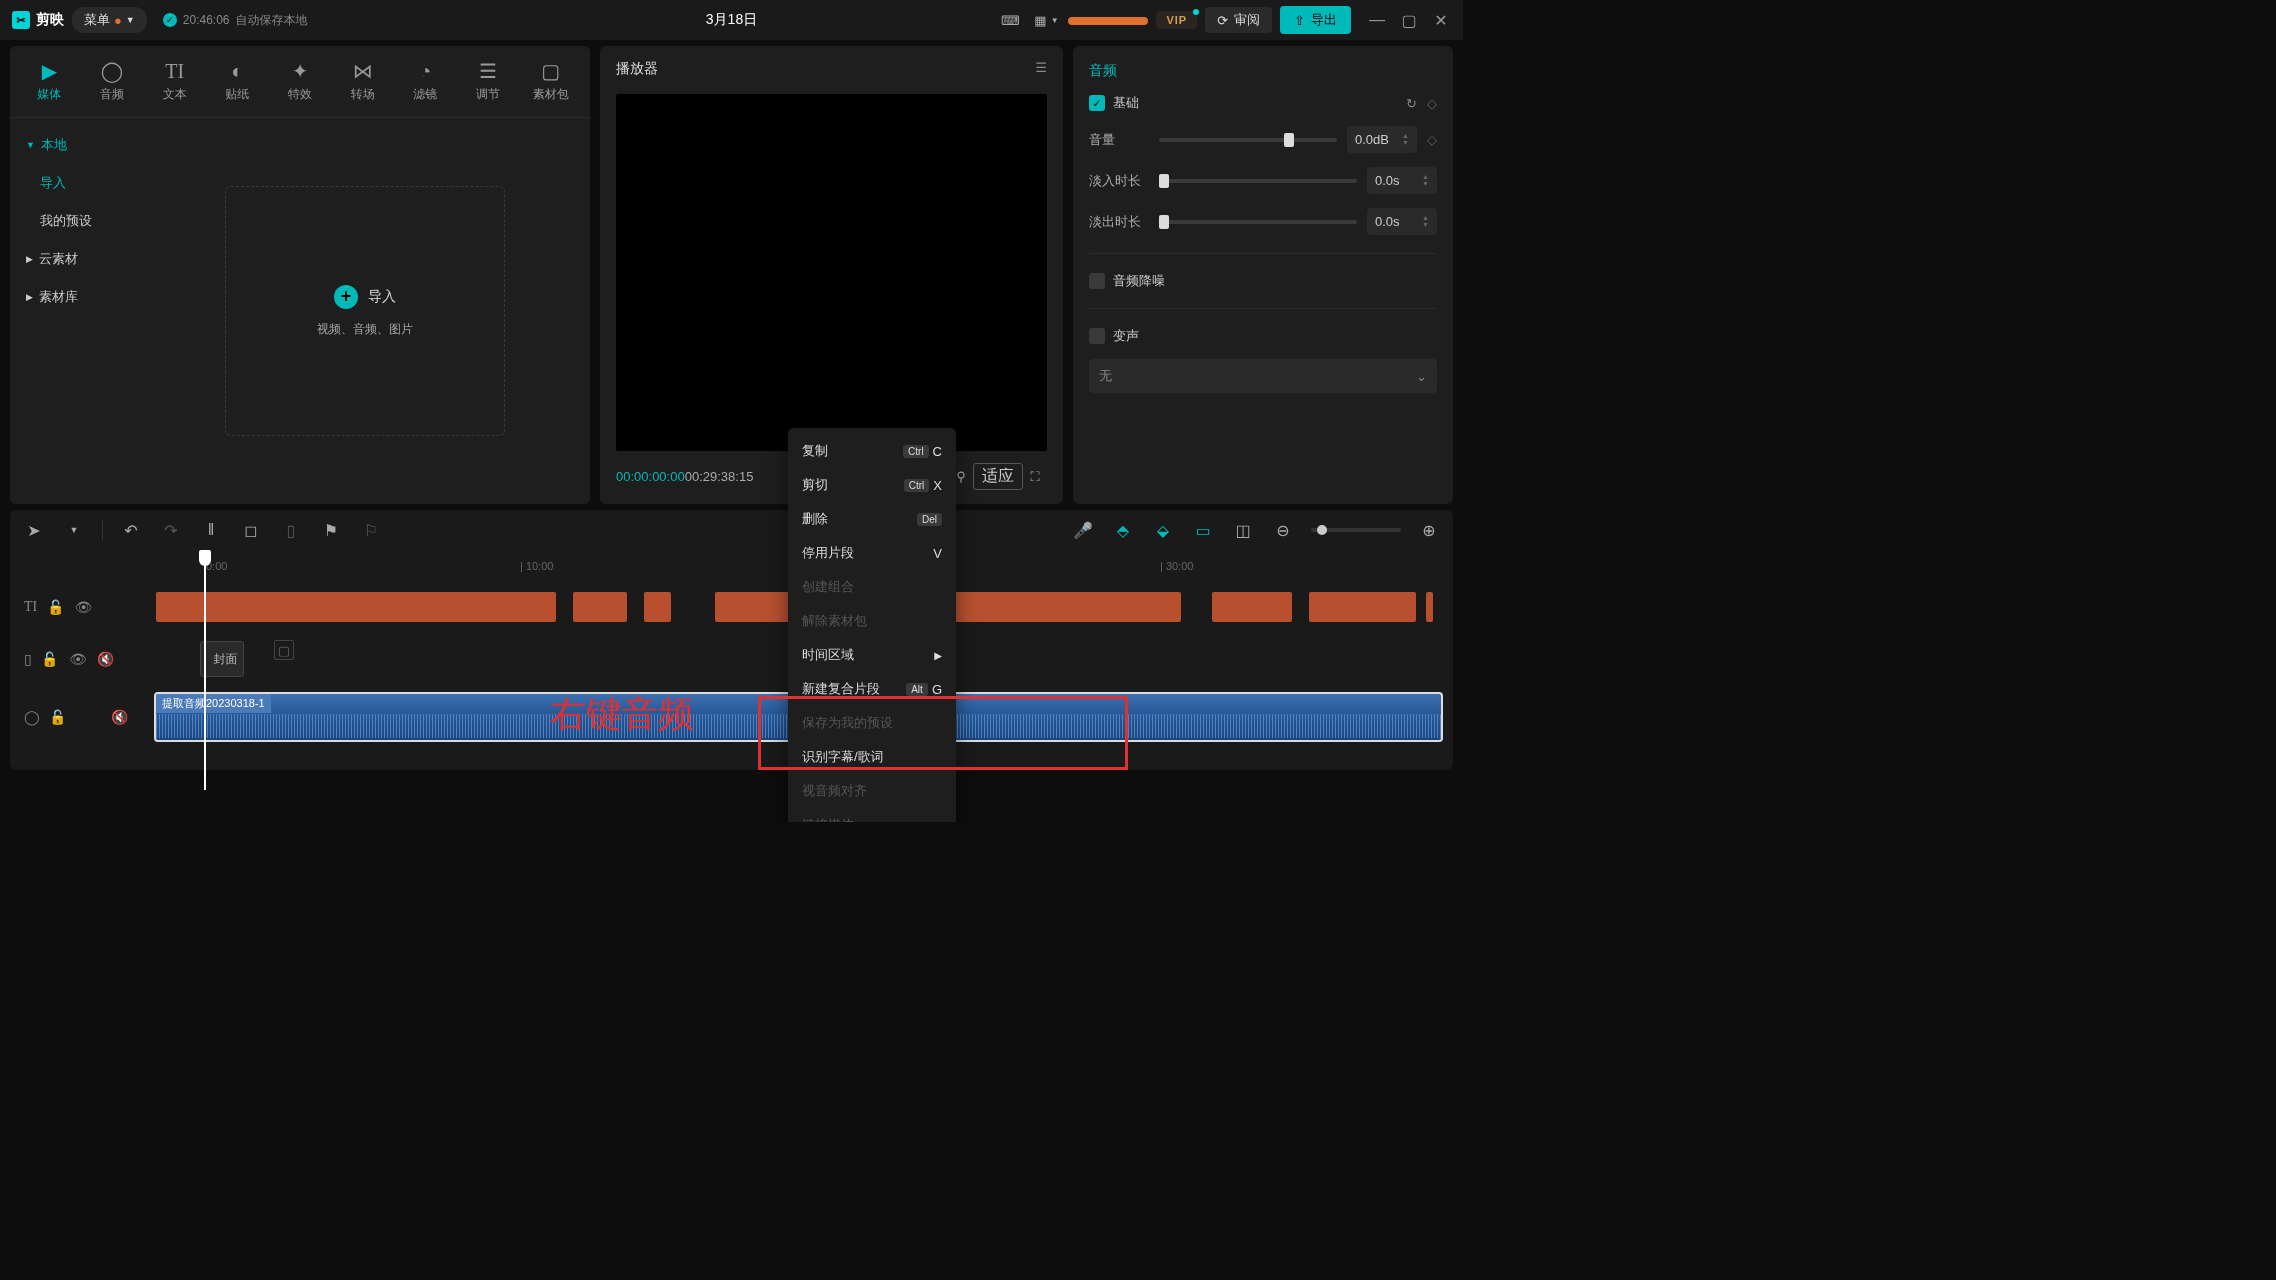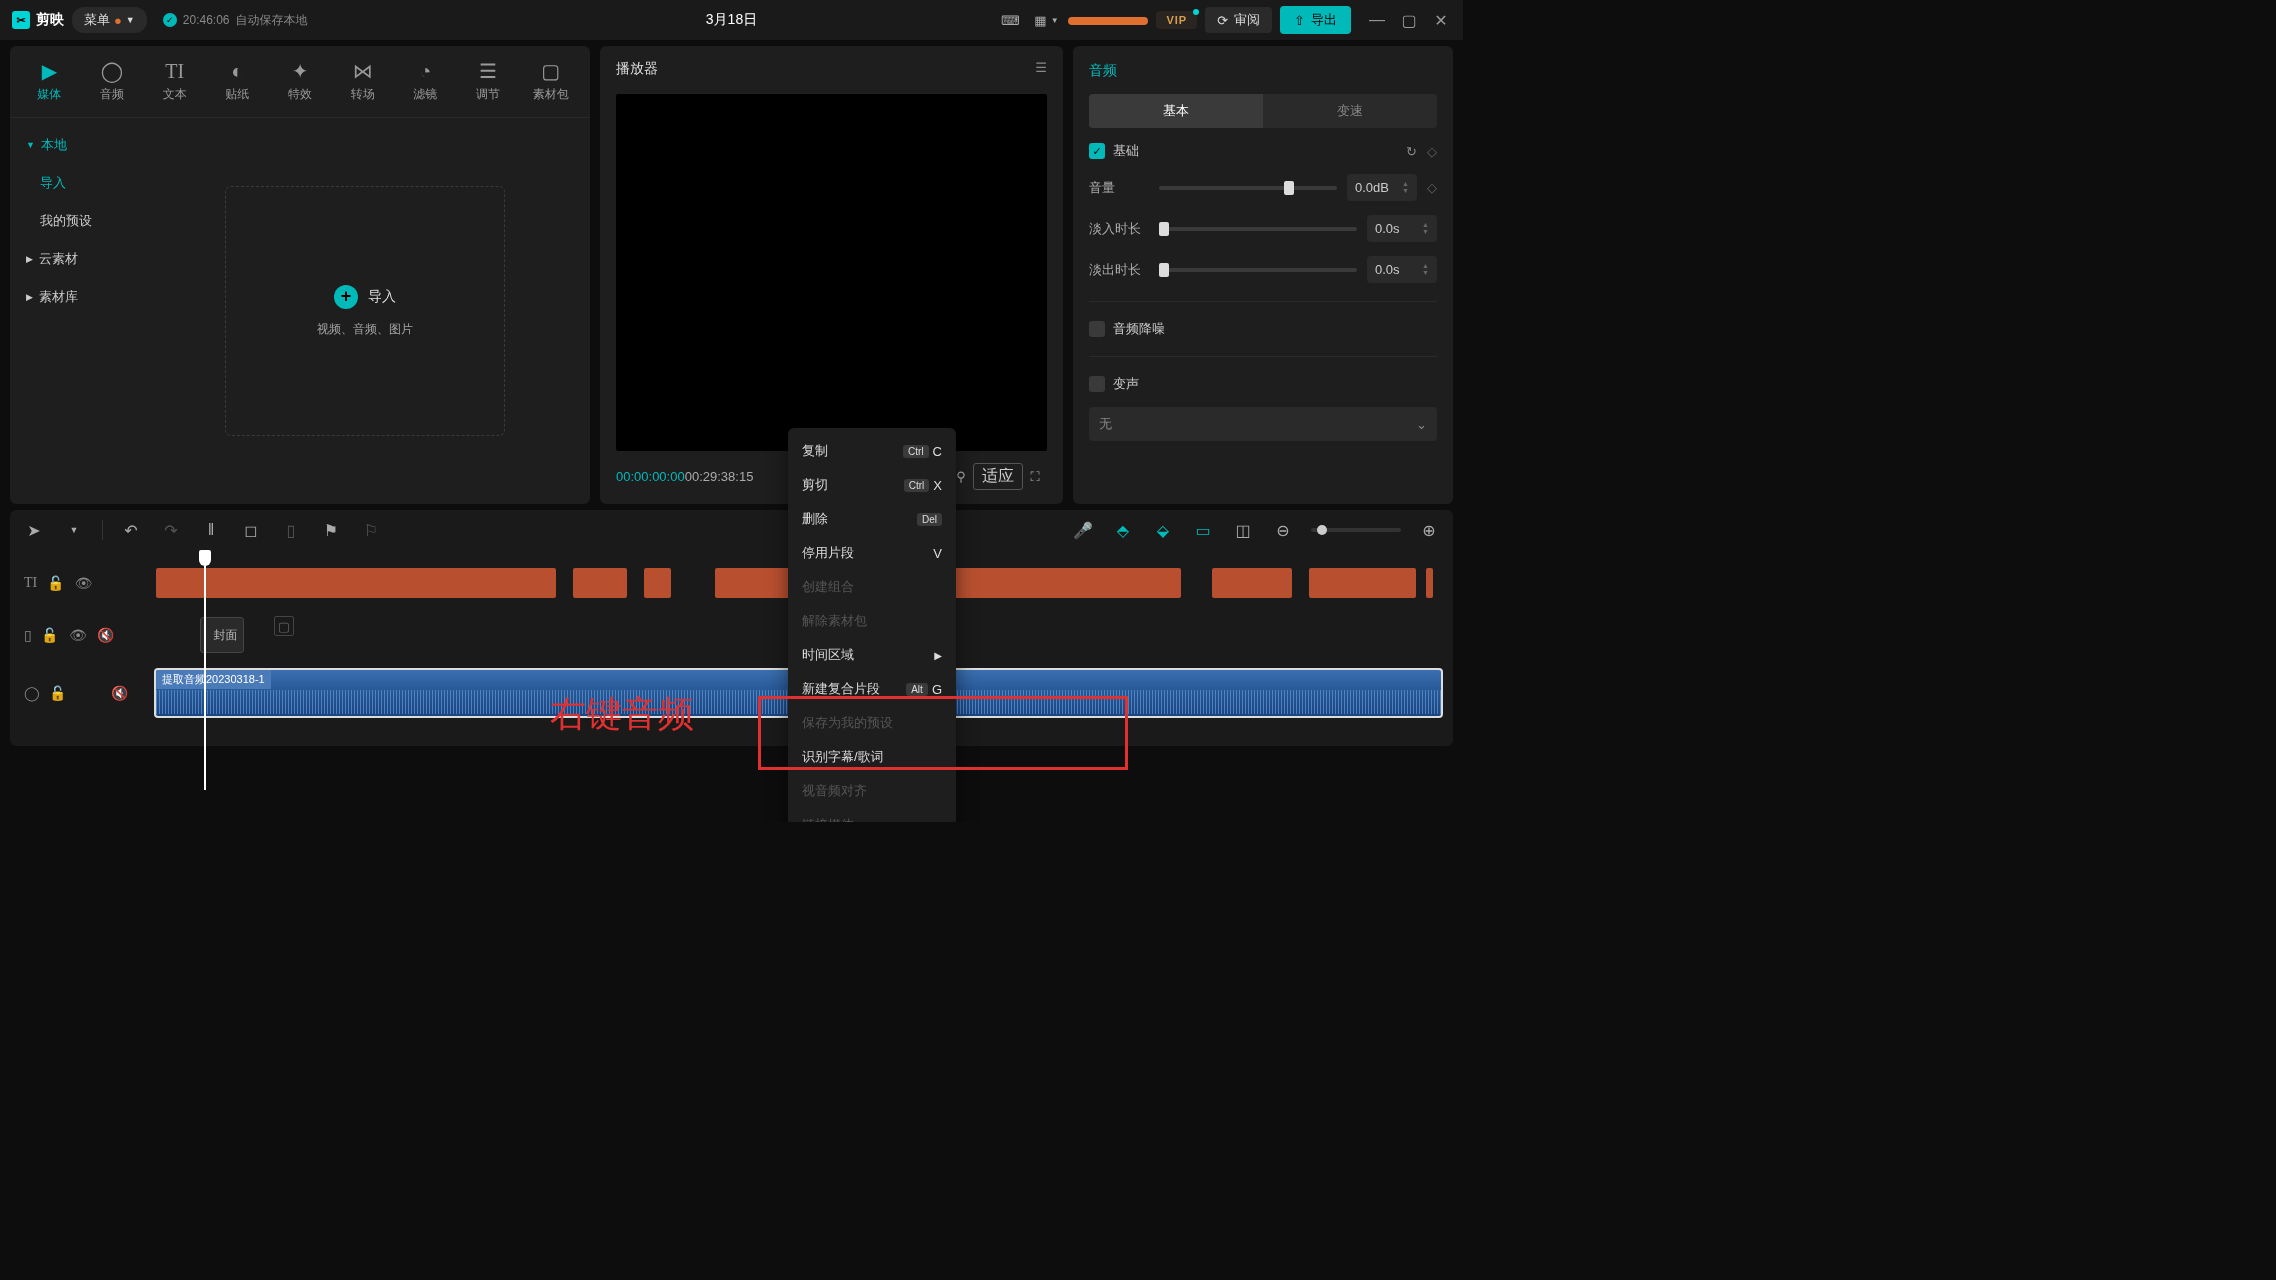--- a/index.html
+++ b/index.html
@@ -249,24 +249,20 @@
       <span class="pc-dur">00:29:38:15</span>
       <div class="pc-spacer"></div>
       <div class="pc-btn">⚲</div>
       <div class="pc-fit">适应</div>
       <div class="pc-btn">⛶</div>
     </div>
   </div>
 
   <div class="panel audio-panel">
     <div class="ap-title">音频</div>
-    <div class="ap-tabs">
-      <div class="ap-tab active">基本</div>
-      <div class="ap-tab">变速</div>
-    </div>
     <div class="ap-section">
       <div class="ap-check">
         <span class="ap-checkbox">✓</span>
         <span>基础</span>
       </div>
       <div class="ap-icons">
         <span>↻</span>
         <span class="ap-diamond">◇</span>
       </div>
     </div>
@@ -345,20 +341,25 @@
   <div class="tt-btn tt-blue">▭</div>
   <div class="tt-btn">◫</div>
   <div class="tt-btn">⊖</div>
   <div class="tt-zoom-slider">
       <div class="tt-zoom-thumb"></div>
     </div>
   <div class="tt-btn">⊕</div>
 </div>
 
 <div class="timeline">
+  <div class="ruler">
+    <span class="ruler-tick" style="left:6px;">0:00</span>
+    <span class="ruler-tick" style="left:320px;">| 10:00</span>
+    <span class="ruler-tick" style="left:960px;">| 30:00</span>
+  </div>
   <div class="playhead">
       <div class="playhead-head"></div>
     </div>
 
   <div class="track">
     <div class="track-header">
       <span class="th-icon" style="font-family:serif;">TI</span>
       <span class="th-icon">🔓</span>
       <span class="th-icon">👁</span>
     </div>

